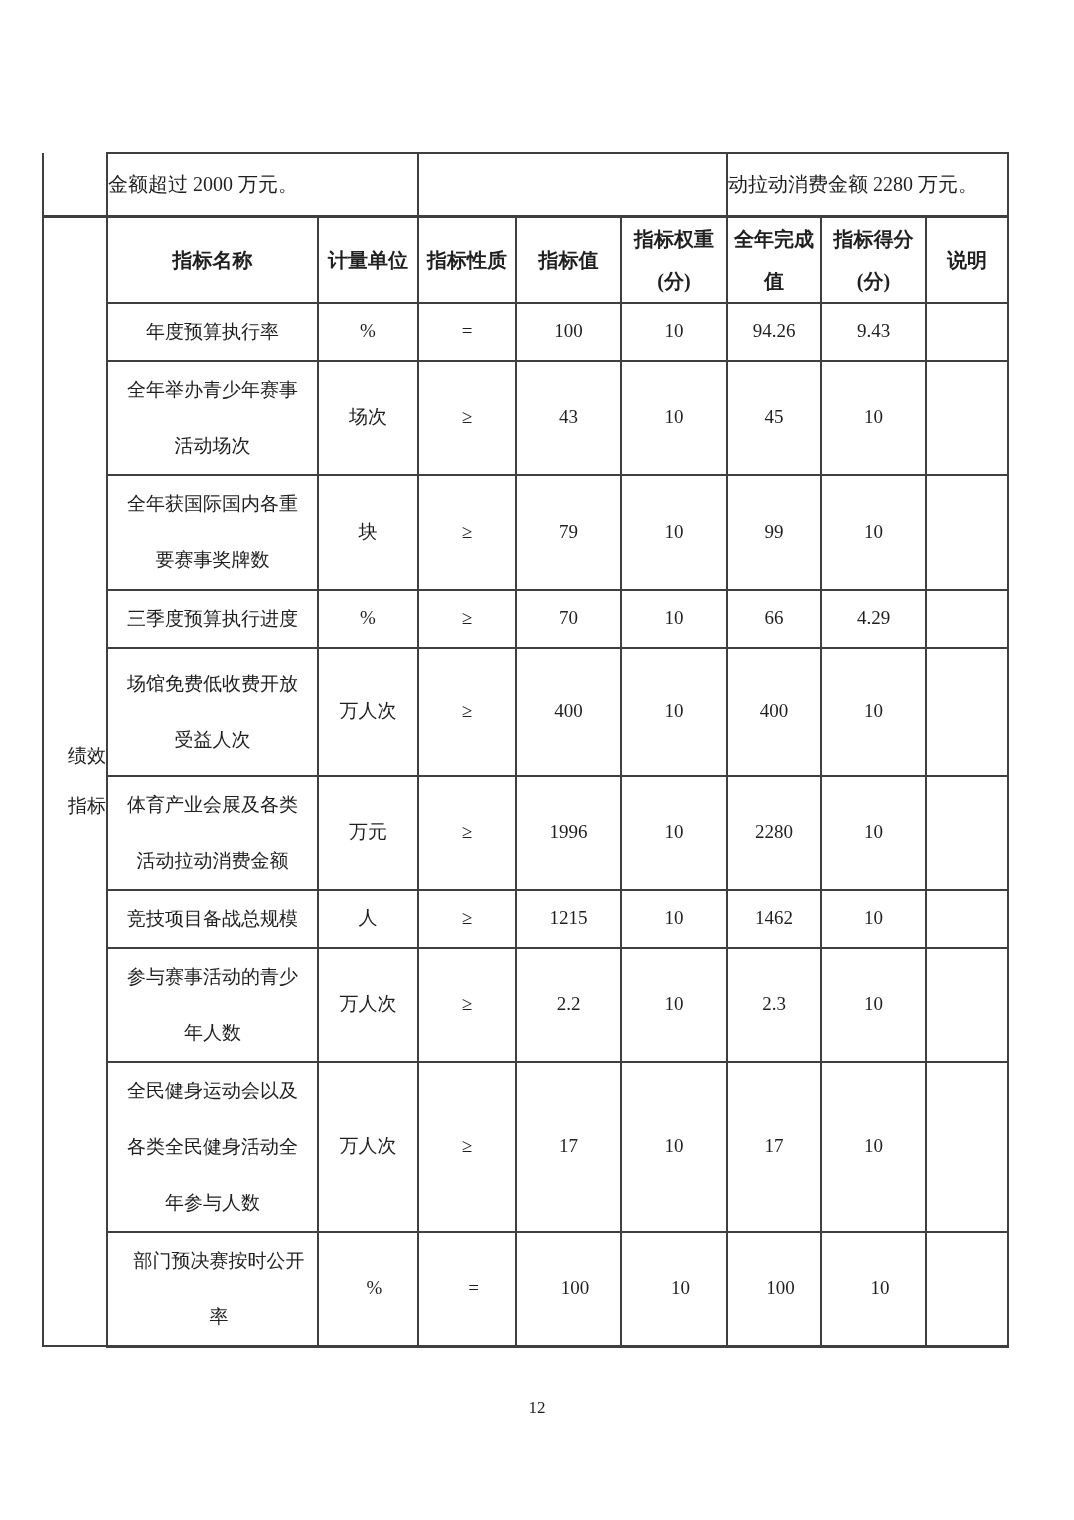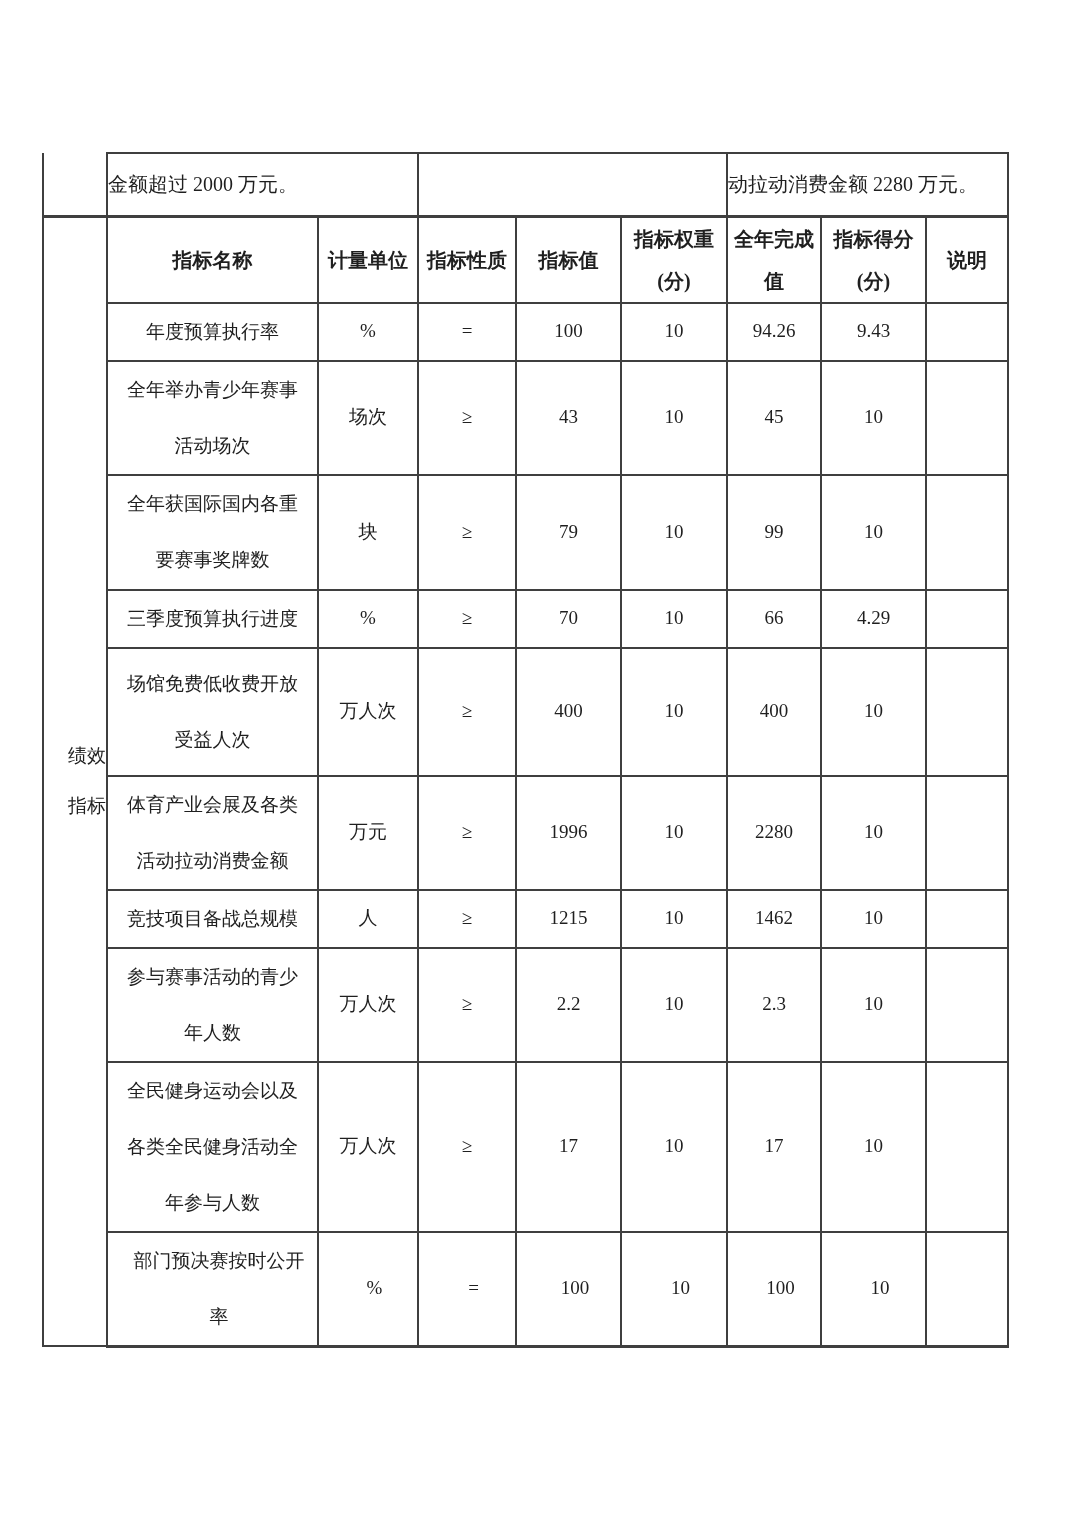--- a/index.html
+++ b/index.html
@@ -244,13 +244,14 @@
       <td class="c">=</td>
       <td class="c">100</td>
       <td class="c">10</td>
       <td class="c">100</td>
       <td class="c">10</td>
       <td class="c"></td>
     </tr>
   </tbody>
     </table>
 
+  <div class="pageno">12</div>
 </div>
 
 </body></html>

